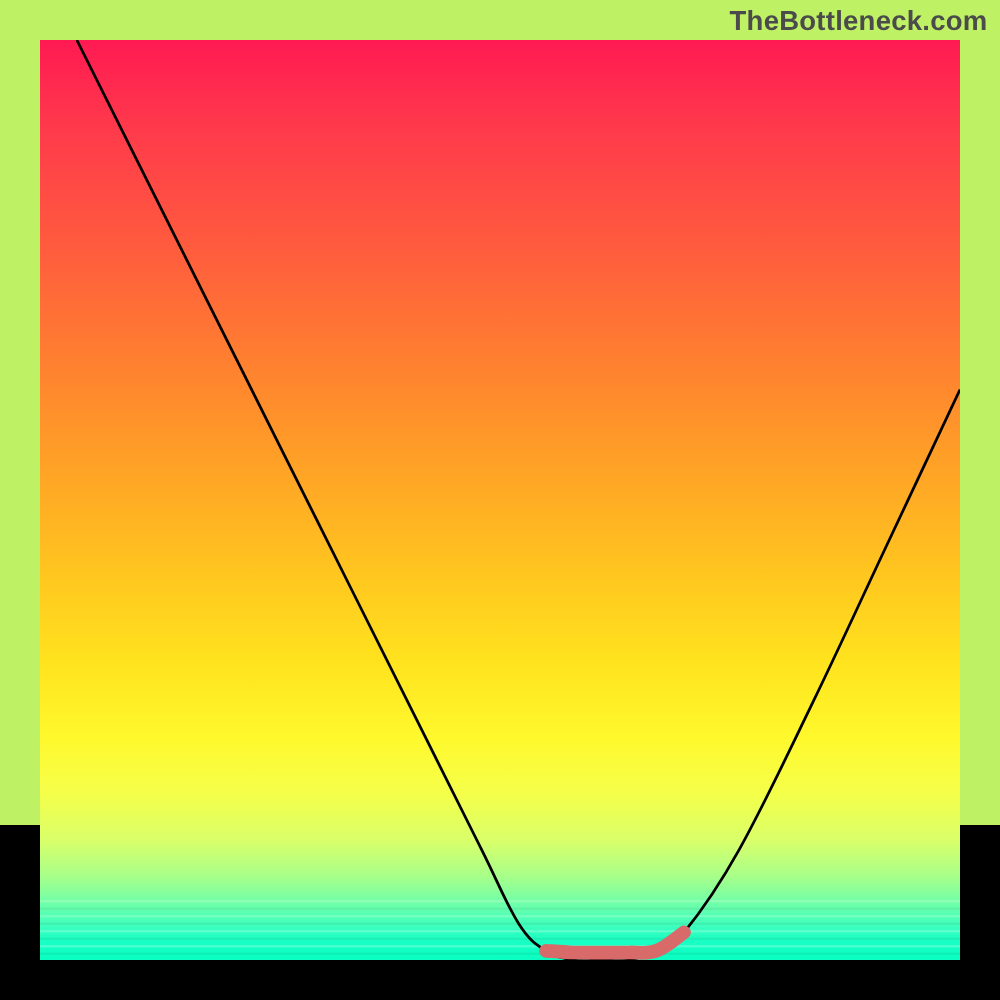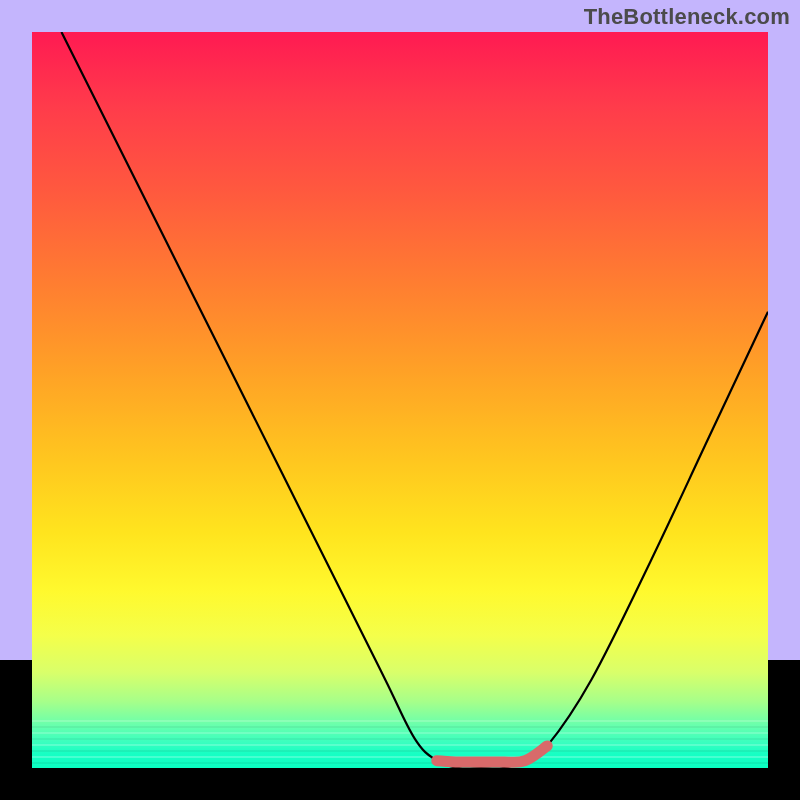--- a/index.html
+++ b/index.html
@@ -1,21 +1,21 @@
 <!DOCTYPE html>
 <html><head>
 <meta charset="utf-8">
 <style>
   * { margin: 0; padding: 0; box-sizing: border-box; }
   html, body { width: 800px; height: 800px; overflow: hidden; background: #000; }
   .frame {
     position: relative;
     width: 800px;
     height: 660px;
-    background: #c4b5fd;
+    background: #bef264;
   }
   .watermark {
     position: absolute;
     top: 4px;
     right: 10px;
     font-family: Arial, Helvetica, sans-serif;
     font-size: 22px;
     font-weight: 600;
     color: #4b4b4b;
     letter-spacing: 0.2px;

